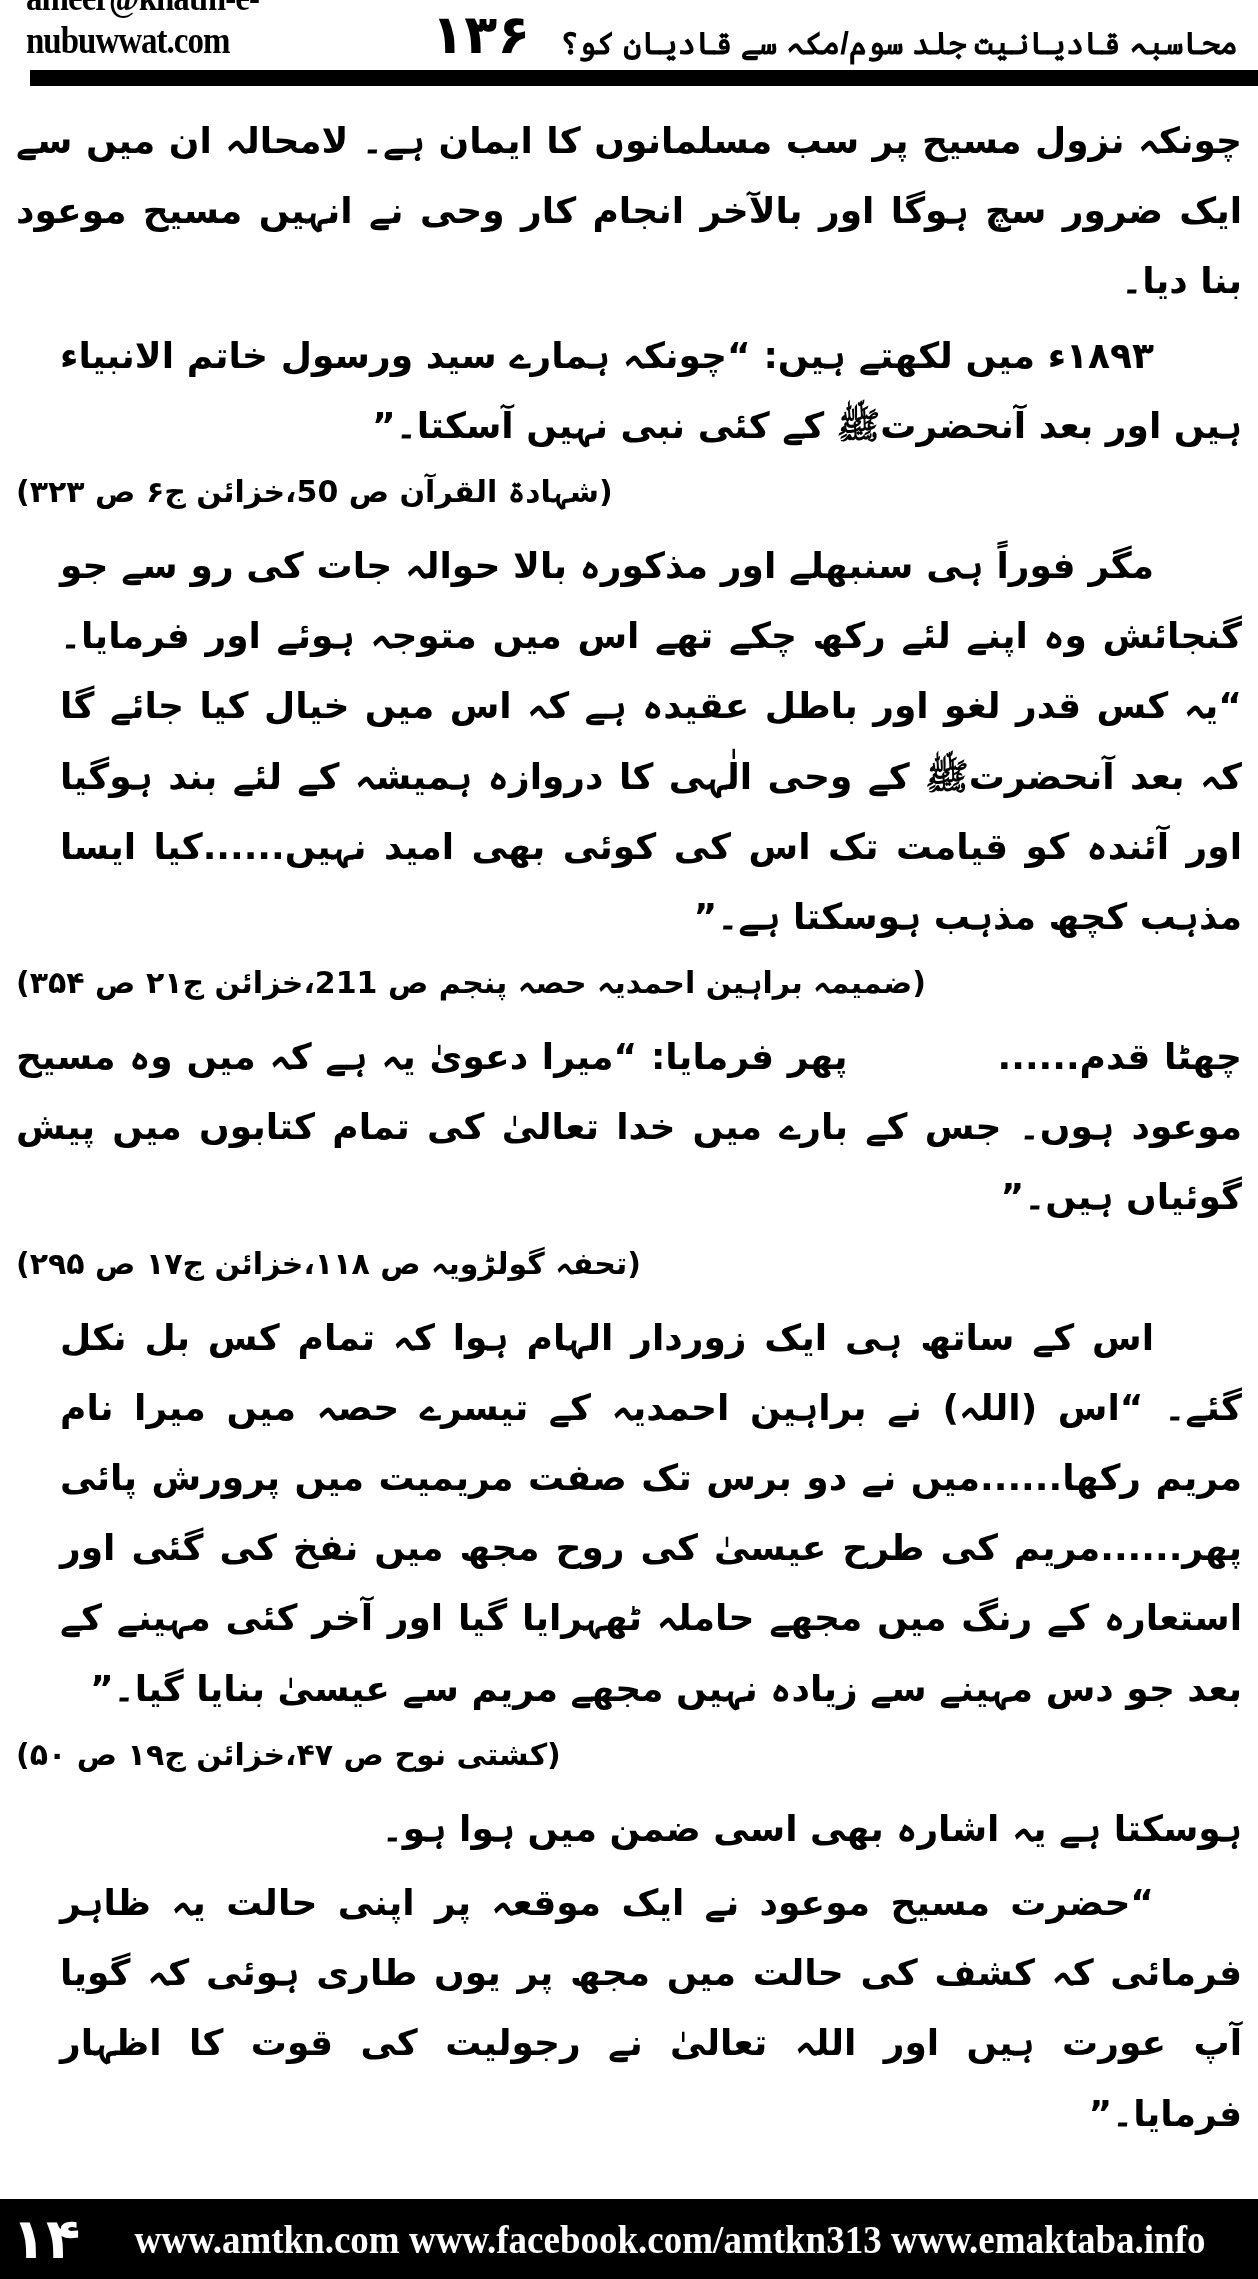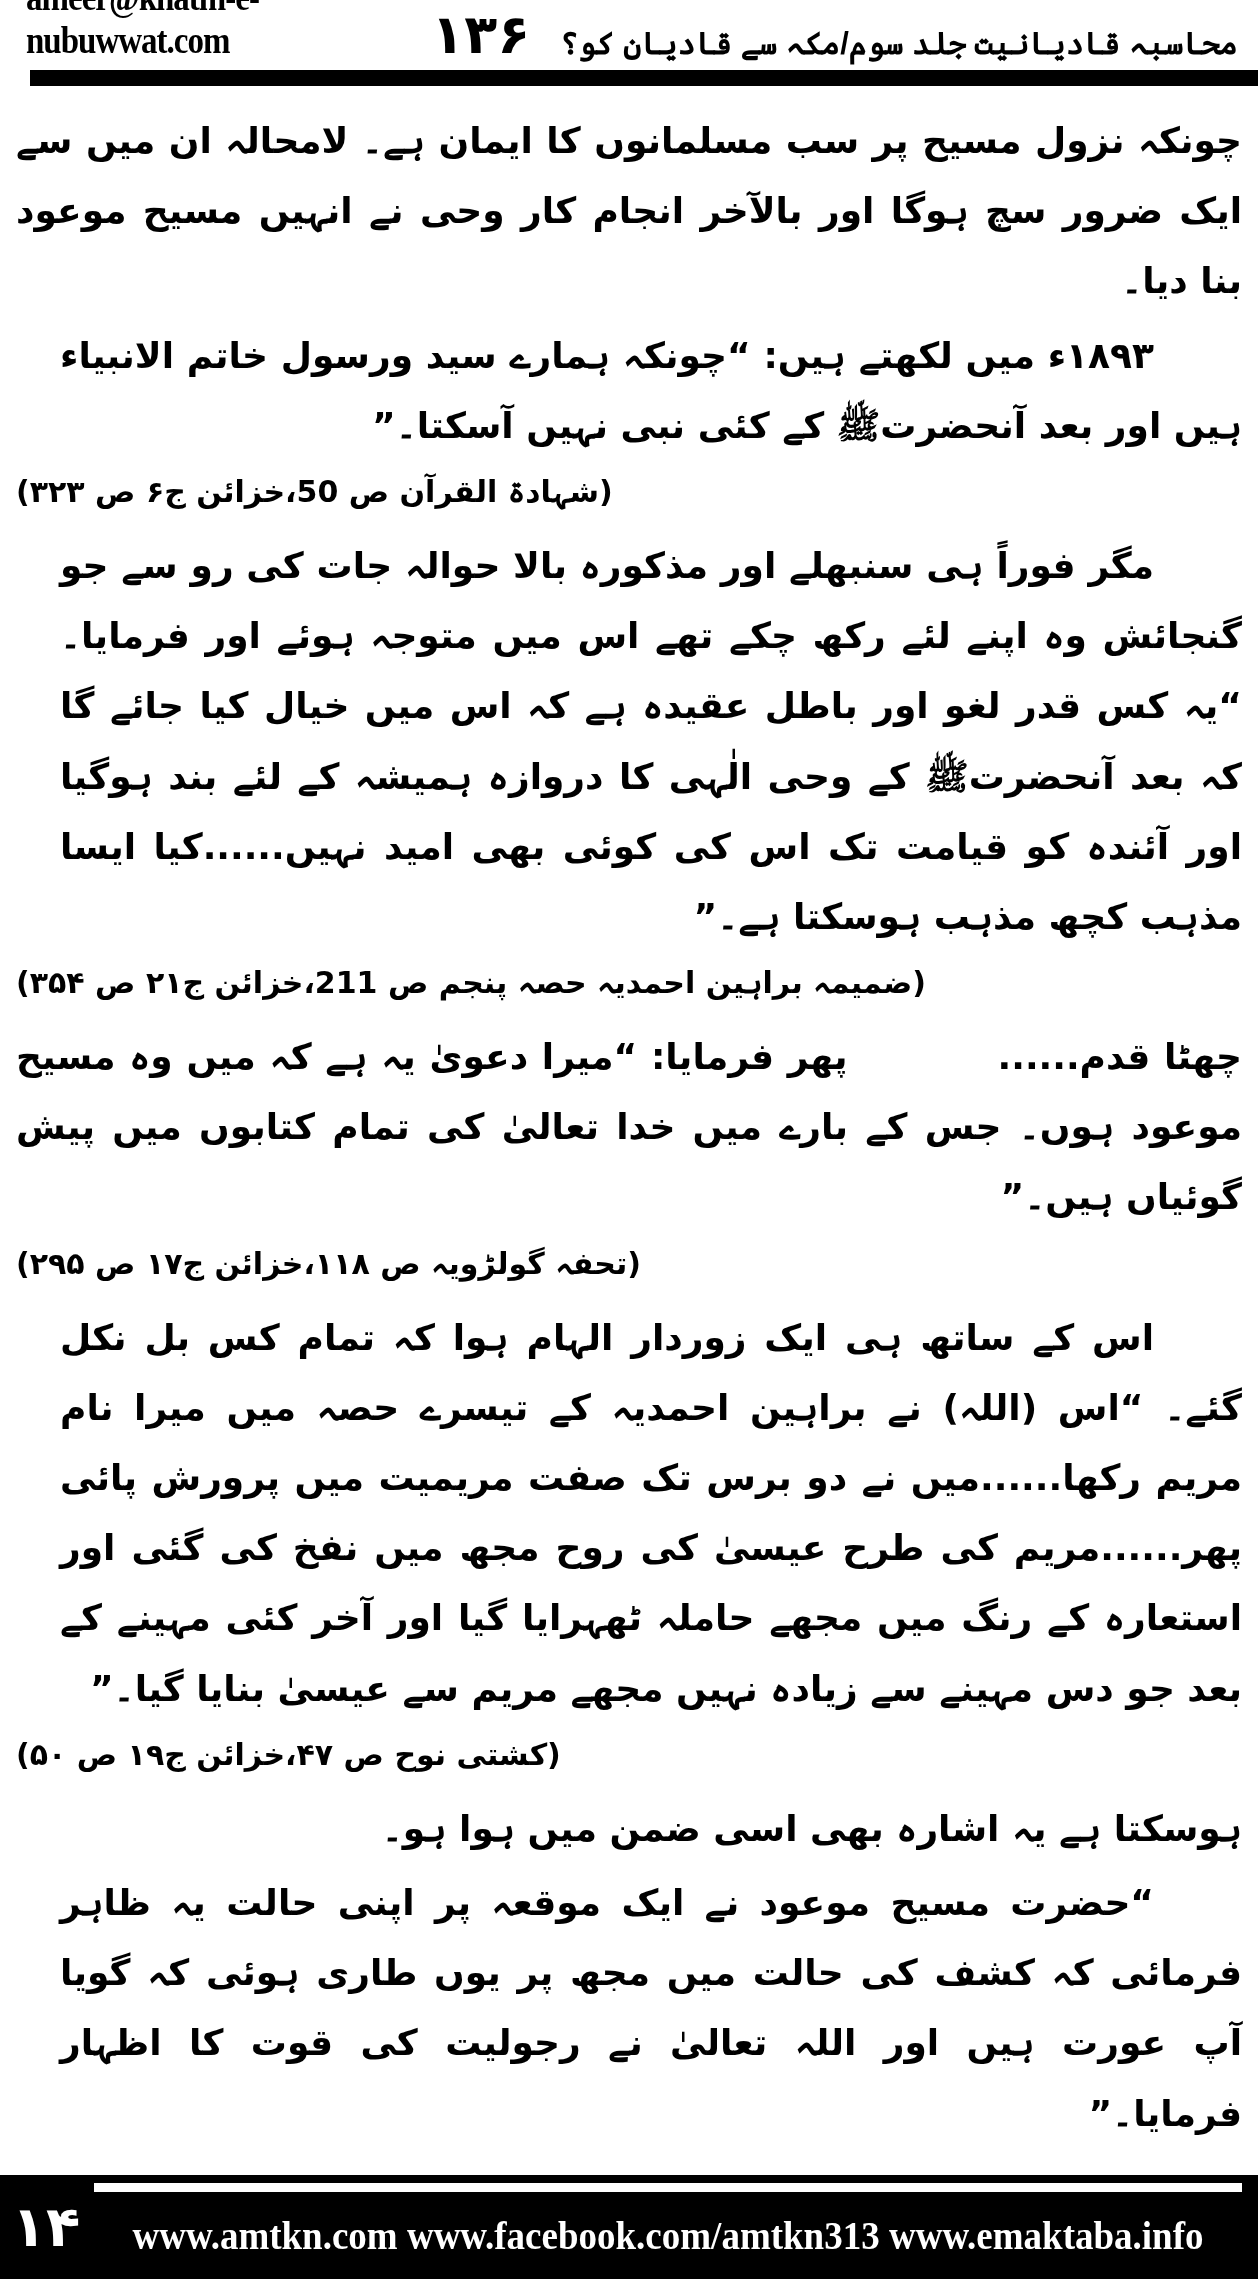--- a/index.html
+++ b/index.html
@@ -55,30 +55,30 @@
   .indent{text-indent:88px;margin-left:44px;}
   .center{}
   .lead-label{padding-left:150px;white-space:nowrap;}
   .citation{
     direction:rtl;text-align:left;
     font-size:30px;line-height:1.8;
     margin:0 0 12px 0;
   }
   
   .ftr{
-    height:104px;background:#000;color:#fff;
+    height:80px;background:#000;color:#fff;
     display:flex;direction:ltr;align-items:stretch;
     flex:0 0 auto;
   }
   .ftr-num{
     width:92px;display:flex;align-items:center;justify-content:center;
     font-family:"DejaVu Sans",sans-serif;
     font-weight:bold;font-size:56px;line-height:1;
   }
-  .ftr-right{flex:1;display:flex;flex-direction:column;padding:5px 14px 4px 0;}
+  .ftr-right{flex:1;display:flex;flex-direction:row;padding:5px 14px 4px 0;}
   .ftr-divider{height:9px;background:#fff;margin:3px 2px 3px 2px;}
   .ftr-urls{
     flex:1;display:flex;align-items:center;justify-content:center;
     font-family:"Liberation Serif",serif;
     font-weight:bold;font-size:37px;white-space:nowrap;
     transform:scaleY(1.1);
   }
 </style>
 </head>
 <body>

